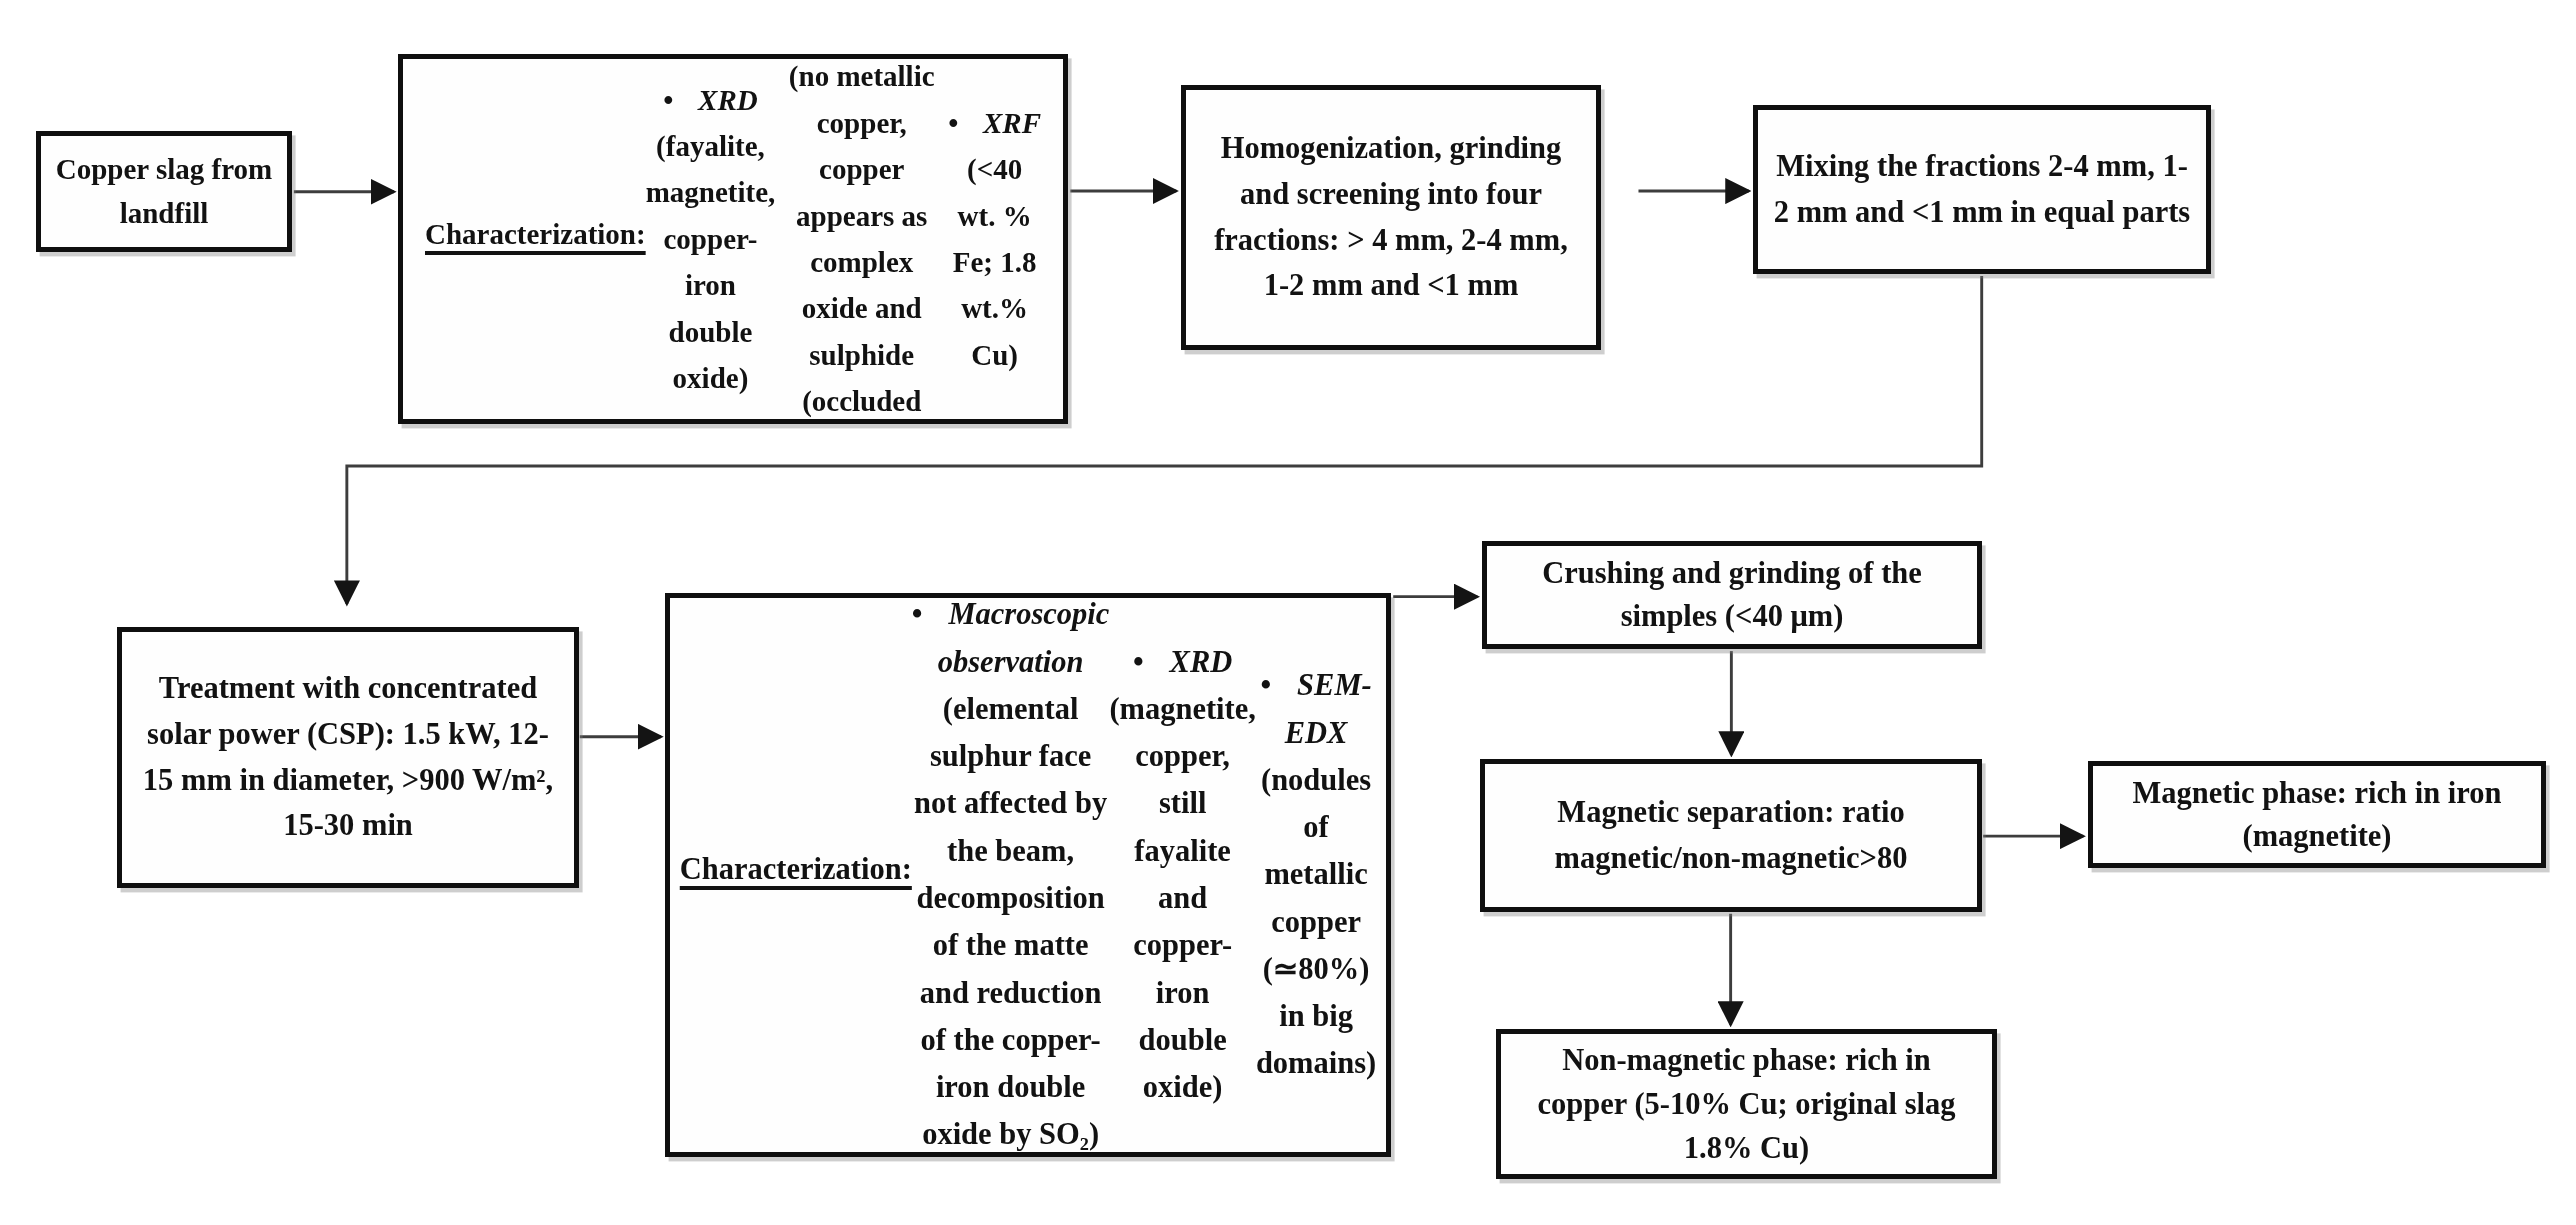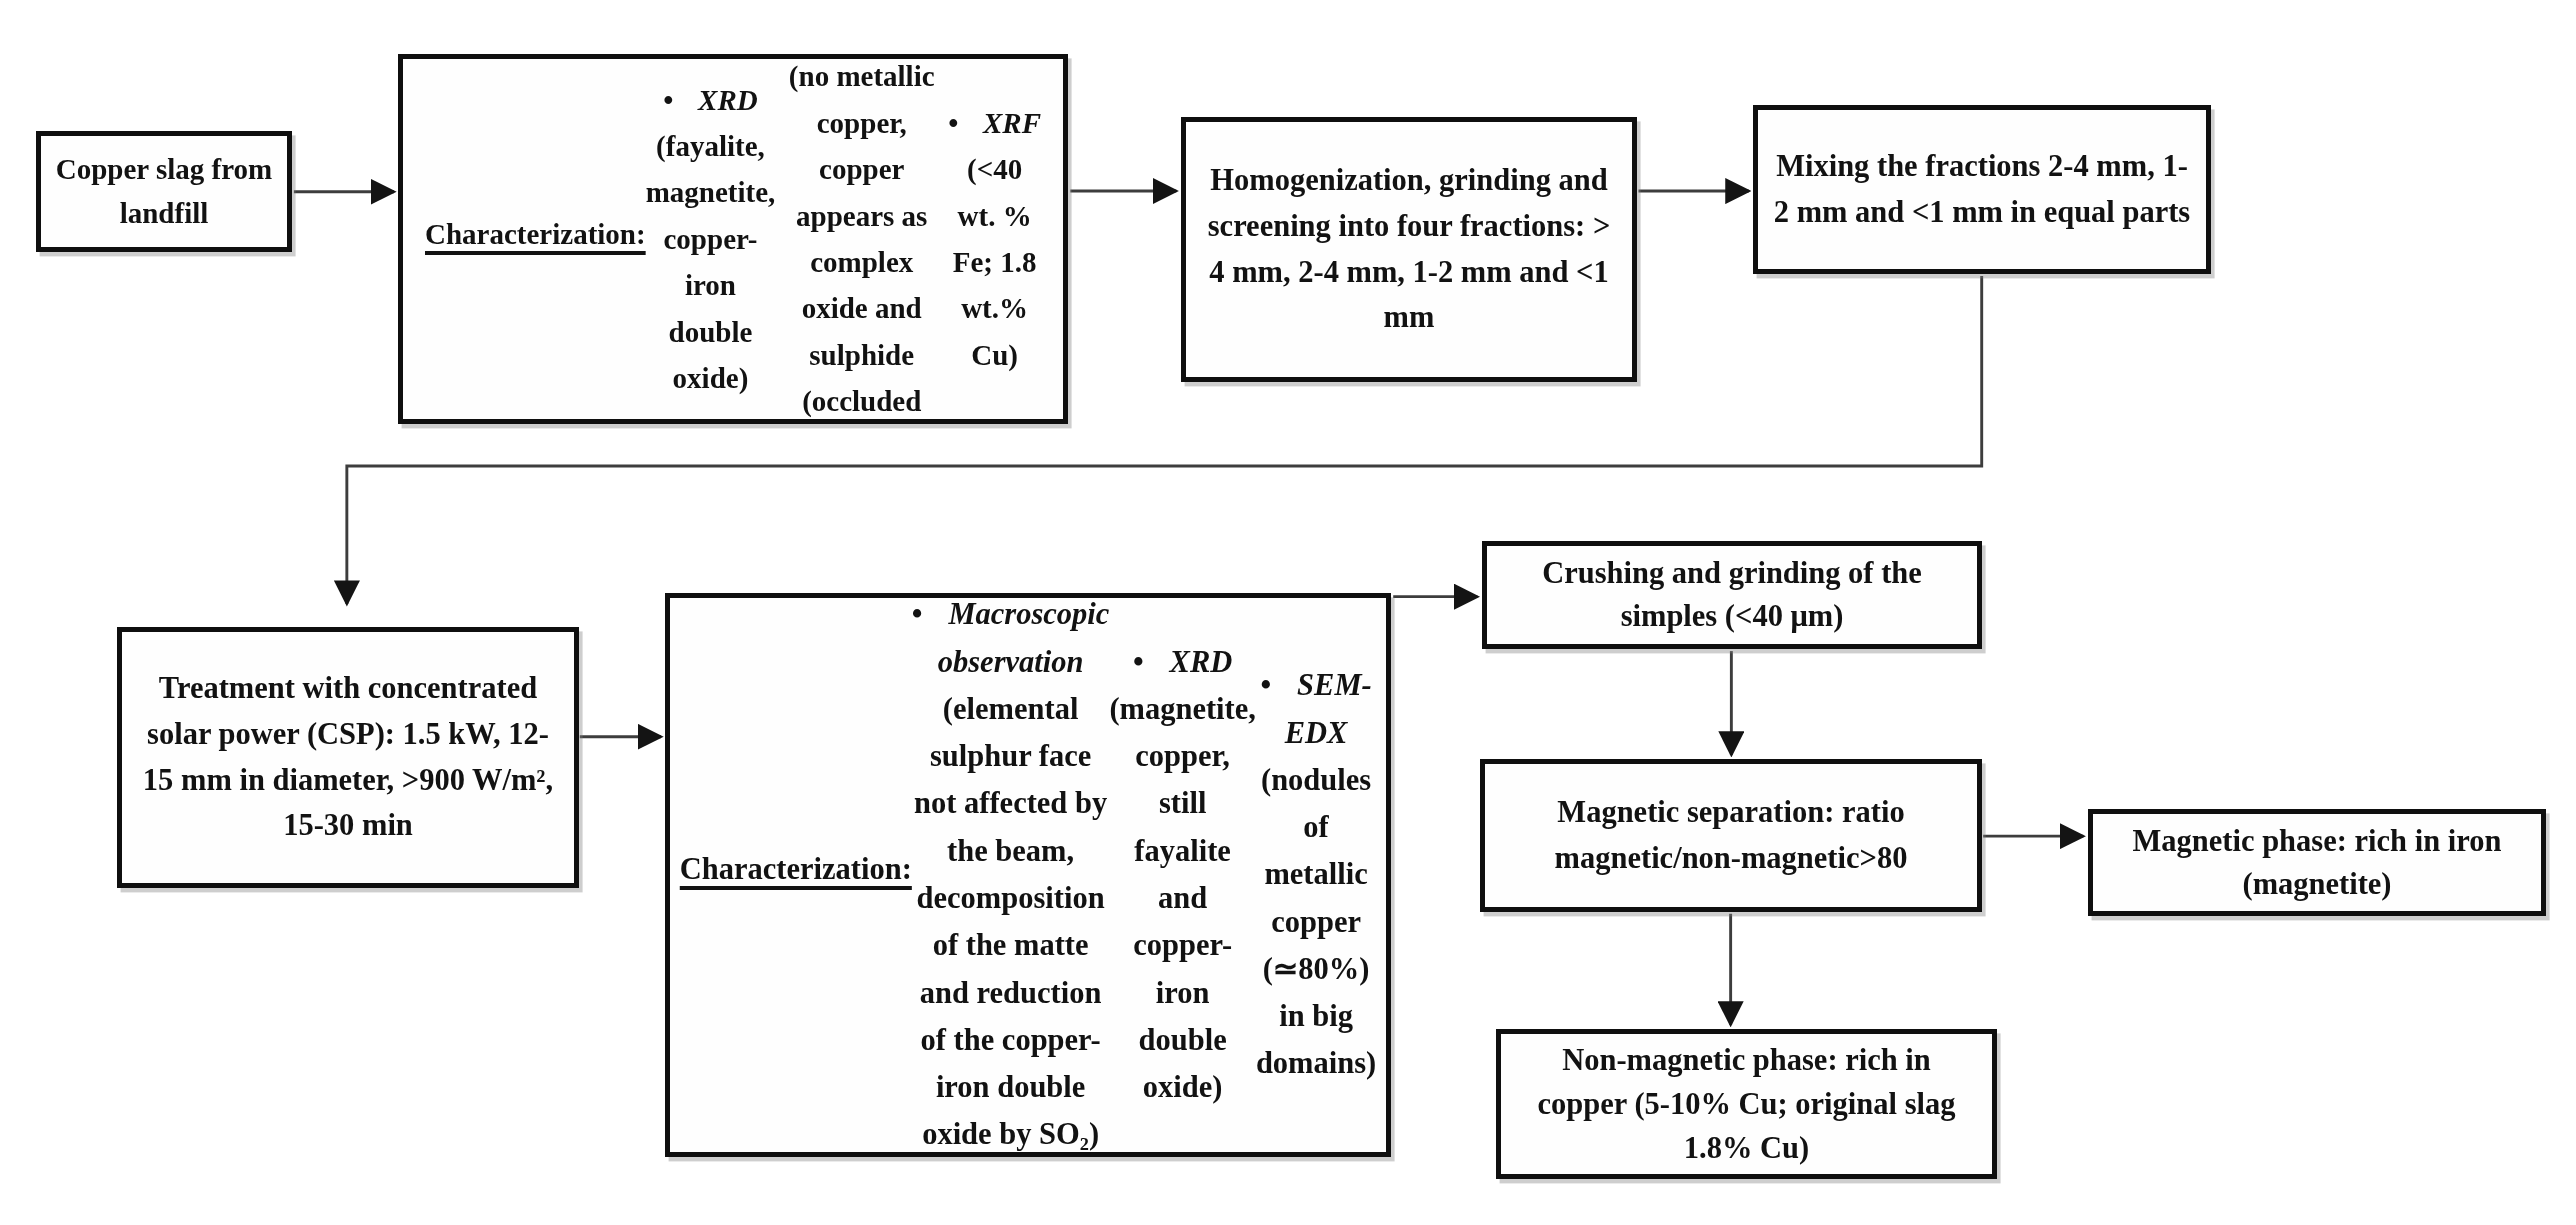--- a/index.html
+++ b/index.html
@@ -40,27 +40,27 @@
   }
   .node .t{display:block;width:100%;}
   .title{display:block;text-decoration:underline;text-decoration-thickness:3.6px;text-underline-offset:6.5px;margin-bottom:0.35em;}
   .bullet-line{margin:0;padding:0;}
   .marker{margin-right:0.85em;}
   .method{font-style:italic;text-align:right;}
 
   
   #n-copper   {left:36px;  top:131px; width:256px; height:121px; font-size:29px; line-height:1.5; padding:0 8.7px;}
   #n-char1    {left:398px; top:54px;  width:670px; height:370px; font-size:29px; line-height:1.6; padding:7.3px 22px;}
-  #n-homog    {left:1181px;top:85px; width:456px; height:265px; font-size:30.5px; line-height:1.5; padding:0 14.5px;margin-top:32px;}
+  #n-homog    {left:1181px;top:85px; width:420px; height:265px; font-size:30.5px; line-height:1.5; padding:0 14.5px;}
   #n-mix      {left:1753px;top:105px; width:458px; height:169px; font-size:30.5px; line-height:1.5; padding:0 14.5px;}
   #n-treat    {left:117px; top:627px; width:462px; height:261px; font-size:30.5px; line-height:1.5; padding:0 14.5px;}
   #n-char2    {left:665px; top:593px; width:726px;height:564px; font-size:30.5px; line-height:1.55;padding:7.3px 22px;}
   #n-crush    {left:1482px;top:541px; width:500px; height:108px; font-size:30.5px; line-height:1.4; padding:0 10.2px;}
   #n-magsep   {left:1480px;top:759px;width:502px; height:153px; font-size:30.5px; line-height:1.5; padding:0 14.5px;}
-  #n-magph    {left:2088px;top:809px;width:458px; height:107px; font-size:30.5px; line-height:1.4; padding:0 16px;}
+  #n-magph    {left:2088px;top:761px;width:458px; height:107px; font-size:30.5px; line-height:1.4; padding:0 16px;}
   #n-nonmag   {left:1480px;top:1029px;width:501px; height:150px; font-size:30.5px; line-height:1.45;padding:0 14.5px;margin-left:16px;}
 </style>
 </head>
 <body>
 
 <div class="canvas">
 
   <svg class="wires" viewBox="0 0 3550 1689" xmlns="http://www.w3.org/2000/svg">
     <defs>
       <marker id="arrowhead" viewBox="0 0 10 10" refX="9" refY="5" markerWidth="9" markerHeight="9" orient="auto-start-reverse" markerUnits="strokeWidth">

